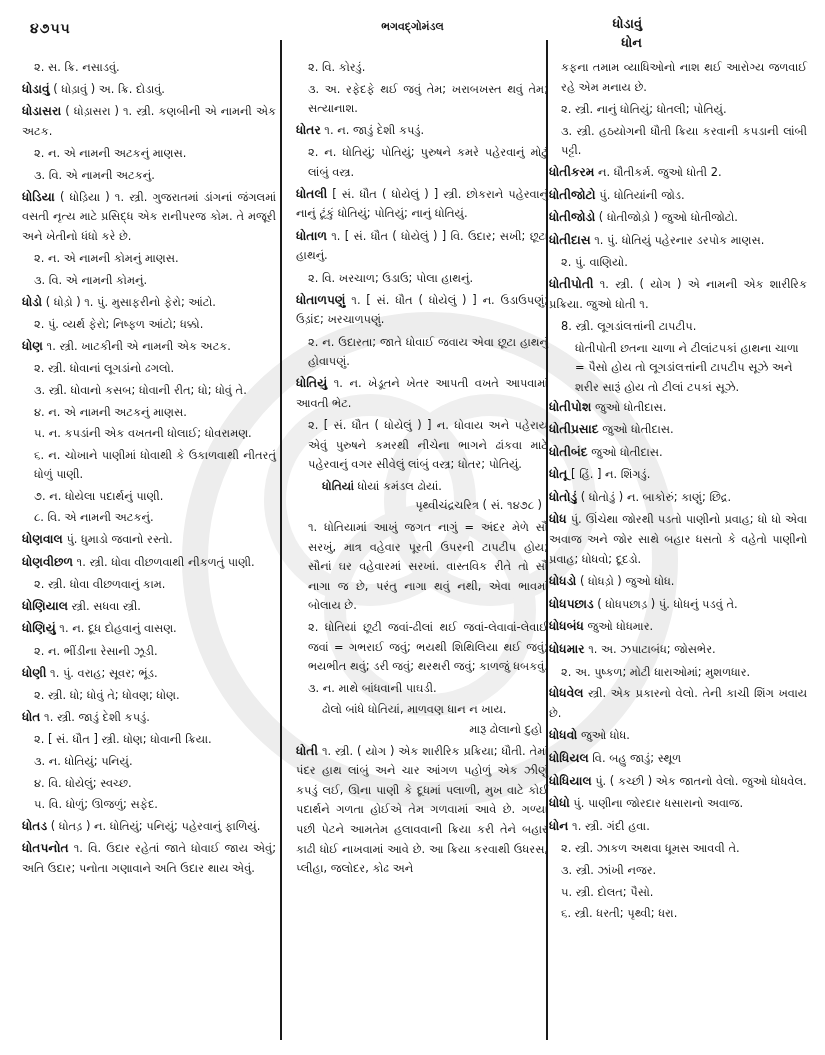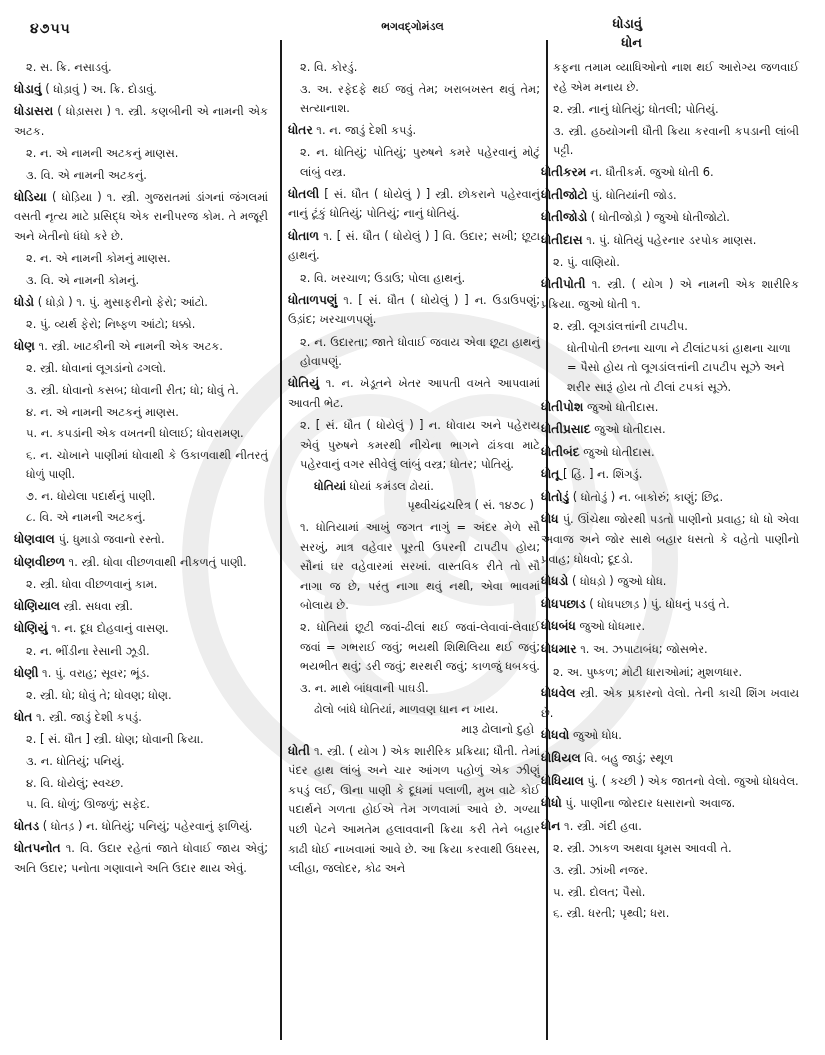--- a/index.html
+++ b/index.html
@@ -20,21 +20,21 @@
   .book-title {
     position: absolute; left: 0; width: 825px; top: 20px; text-align: center; font-size: 11px; font-weight: bold;
   }
   .guide-words {
     position: absolute; right: 12px; top: 14px; text-align: right; font-size: 13px; font-weight: bold; line-height: 19px;
   }
   .columns {
     position: absolute; top: 58px; left: 0; width: 825px; height: 990px; z-index: 1;
   }
   .col {
-    position: absolute; top: 0; font-size: 11.4px; line-height: 19.6px;
+    position: absolute; top: 0; font-size: 11.4px; line-height: 19.6px; margin-left: 8px;
   }
   .col-left   { left: 14px;  width: 254px; }
   .col-mid    { left: 288px; width: 252px; }
   .col-right  { left: 541px; width: 258px; }
   .divider {
     position: absolute; width: 1.6px; background: #1a1a1a;
   }
   .div1 { left: 280px; top: 40px; height: 1000px; }
   .div2 { left: 546px; top: 40px; height: 1000px; }
   .entry { margin: 0 0 3px 0; text-align: justify; }
@@ -121,27 +121,27 @@
       <div class="cont">૨. ધોતિયાં છૂટી જવાં-ઢીલાં થઈ જવાં-લેવાવાં-લેવાઈ જવાં = ગભરાઈ જવું; ભયથી શિથિલિયા થઈ જવું; ભયભીત થવું; ડરી જવું; થરથરી જવું; કાળજું ધબકવું.</div>
       <div class="sense">૩. ન. માથે બાંધવાની પાઘડી.</div>
       <div class="quote"><span>ઢોલો બાંધે ધોતિયાં, માળવણ ધાન ન ખાય.</span></div>
       <div class="quote-src">મારૂ ઢોલાનો દુહો</div>
       <div class="entry"><span class="hw">ધોતી</span><span class="rest"> ૧. સ્ત્રી. ( યોગ ) એક શારીરિક પ્રક્રિયા; ધૌતી. તેમાં પંદર હાથ લાંબું અને ચાર આંગળ પહોળું એક ઝીણું કપડું લઈ, ઊના પાણી કે દૂધમાં પલાળી, મુખ વાટે કોઈ પદાર્થને ગળતા હોઈએ તેમ ગળવામાં આવે છે. ગળ્યા પછી પેટને આમતેમ હલાવવાની ક્રિયા કરી તેને બહાર કાઢી ધોઈ નાખવામાં આવે છે. આ ક્રિયા કરવાથી ઉધરસ, પ્લીહા, જલોદર, કોઢ અને</span></div>
     </div>
   <div class="col col-right" id="col-right">
       <div class="entry" style="margin-left: 12px;">કફના તમામ વ્યાધિઓનો નાશ થઈ આરોગ્ય જળવાઈ રહે એમ મનાય છે.</div>
       <div class="sense">૨. સ્ત્રી. નાનું ધોતિયું; ધોતલી; પોતિયું.</div>
       <div class="sense">૩. સ્ત્રી. હઠયોગની ધૌતી ક્રિયા કરવાની કપડાની લાંબી પટ્ટી.</div>
-      <div class="entry"><span class="hw">ધોતીકરમ</span><span class="rest"> ન. ધૌતીકર્મ. જુઓ ધોતી 6.</span></div>
+      <div class="entry"><span class="hw">ધોતીકરમ</span><span class="rest"> ન. ધૌતીકર્મ. જુઓ ધોતી 2.</span></div>
       <div class="entry"><span class="hw">ધોતીજોટો</span><span class="rest"> પું. ધોતિયાંની જોડ.</span></div>
       <div class="entry"><span class="hw">ધોતીજોડો</span><span class="rest"> ( ધોતીજોડ઼ો ) જુઓ ધોતીજોટો.</span></div>
       <div class="entry"><span class="hw">ધોતીદાસ</span><span class="rest"> ૧. પું. ધોતિયું પહેરનાર ડરપોક માણસ.</span></div>
       <div class="sense">૨. પું. વાણિયો.</div>
       <div class="entry"><span class="hw">ધોતીપોતી</span><span class="rest"> ૧. સ્ત્રી. ( યોગ ) એ નામની એક શારીરિક પ્રક્રિયા. જુઓ ધોતી ૧.</span></div>
-      <div class="sense">૨. સ્ત્રી. લૂગડાંલત્તાંની ટાપટીપ.</div>
+      <div class="sense">8. સ્ત્રી. લૂગડાંલત્તાંની ટાપટીપ.</div>
       <div class="quote"><span>ધોતીપોતી છતના ચાળા ને ટીલાંટપકાં હાથના ચાળા = પૈસો હોય તો લૂગડાંલત્તાંની ટાપટીપ સૂઝે અને શરીર સારૂં હોય તો ટીલાં ટપકાં સૂઝે.</span></div>
       <div class="entry"><span class="hw">ધોતીપોશ</span><span class="rest"> જુઓ ધોતીદાસ.</span></div>
       <div class="entry"><span class="hw">ધોતીપ્રસાદ</span><span class="rest"> જુઓ ધોતીદાસ.</span></div>
       <div class="entry"><span class="hw">ધોતીબંદ</span><span class="rest"> જુઓ ધોતીદાસ.</span></div>
       <div class="entry"><span class="hw">ધોતૂ</span><span class="rest"> [ હિં. ] ન. શિંગડું.</span></div>
       <div class="entry"><span class="hw">ધોતોડું</span><span class="rest"> ( ધોતોડ઼ું ) ન. બાકોરું; કાણું; છિદ્ર.</span></div>
       <div class="entry"><span class="hw">ધોધ</span><span class="rest"> પું. ઊંચેથા જોરથી પડતો પાણીનો પ્રવાહ; ધો ધો એવા અવાજ અને જોર સાથે બહાર ધસતો કે વહેતો પાણીનો પ્રવાહ; ધોધવો; દૂદડો.</span></div>
       <div class="entry"><span class="hw">ધોધડો</span><span class="rest"> ( ધોધડ઼ો ) જુઓ ધોધ.</span></div>
       <div class="entry"><span class="hw">ધોધપછાડ</span><span class="rest"> ( ધોધપછાડ઼ ) પું. ધોધનું પડવું તે.</span></div>
       <div class="entry"><span class="hw">ધોધબંધ</span><span class="rest"> જુઓ ધોધમાર.</span></div>

